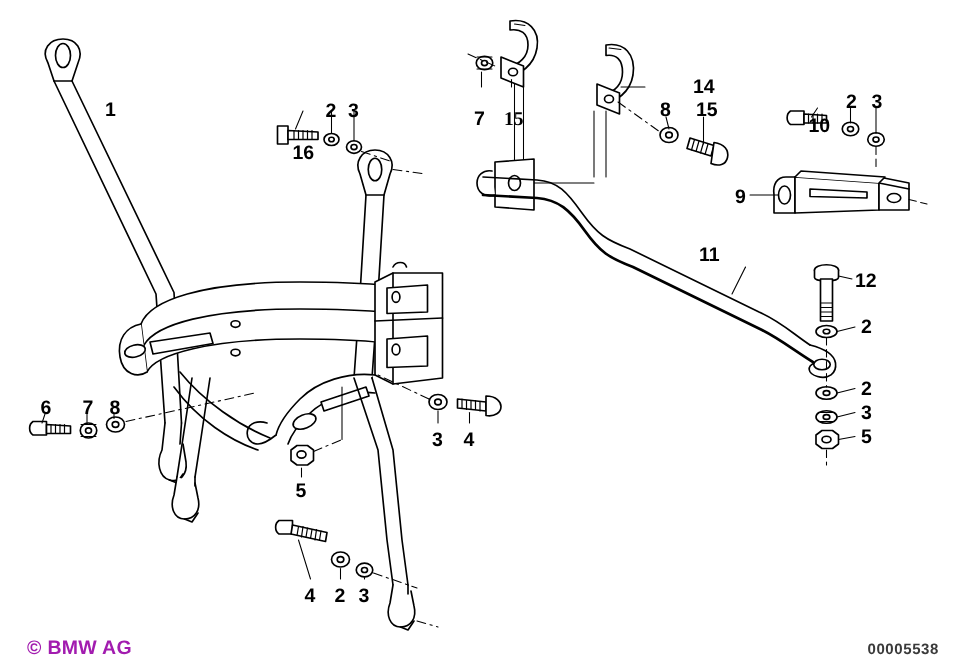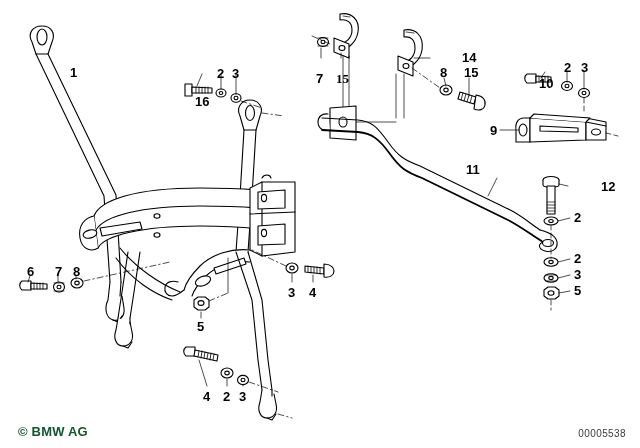--- a/index.html
+++ b/index.html
@@ -32,31 +32,31 @@
     white-space: nowrap;
     user-select: none;
   }
   #footer-left {
     position: absolute;
     left: 18px;
     top: 424px;
     font-family: "Liberation Sans", sans-serif;
     font-size: 13px;
     font-weight: bold;
-    color: #14532d;
+    color: #a21caf;
     letter-spacing: 0.2px;
     white-space: nowrap;
   }
   #footer-right {
     position: absolute;
     right: 14px;
     top: 428px;
     font-family: "Liberation Sans", sans-serif;
     font-size: 10px;
-    font-weight: normal;
+    font-weight: bold;
     color: #3a3a3a;
     letter-spacing: 0.4px;
     white-space: nowrap;
   }
 </style>
 </head>
 <body>
 
 <div id="page">
 
@@ -350,21 +350,21 @@
   <div class="callout" style="left:316px; top:72px;">7</div>
   <div class="callout" style="left:336px; top:72px;font-family:Liberation Serif, serif;">15</div>
   <div class="callout" style="left:450px; top:51px;margin-left:12px;">14</div>
   <div class="callout" style="left:440px; top:66px;">8</div>
   <div class="callout" style="left:464px; top:66px;">15</div>
   <div class="callout" style="left:539px; top:61px;margin-top:16px;">10</div>
   <div class="callout" style="left:564px; top:61px;">2</div>
   <div class="callout" style="left:581px; top:61px;">3</div>
   <div class="callout" style="left:490px; top:124px;">9</div>
   <div class="callout" style="left:466px; top:163px;">11</div>
-  <div class="callout" style="left:601px; top:180px;">12</div>
+  <div class="callout" style="left:570px; top:180px;">12</div>
   <div class="callout" style="left:574px; top:211px;">2</div>
   <div class="callout" style="left:574px; top:252px;">2</div>
   <div class="callout" style="left:574px; top:268px;">3</div>
   <div class="callout" style="left:574px; top:284px;">5</div>
   <div class="callout" style="left:27px;  top:265px;">6</div>
   <div class="callout" style="left:55px;  top:265px;">7</div>
   <div class="callout" style="left:73px;  top:265px;">8</div>
   <div class="callout" style="left:288px; top:286px;">3</div>
   <div class="callout" style="left:309px; top:286px;">4</div>
   <div class="callout" style="left:197px; top:320px;">5</div>

